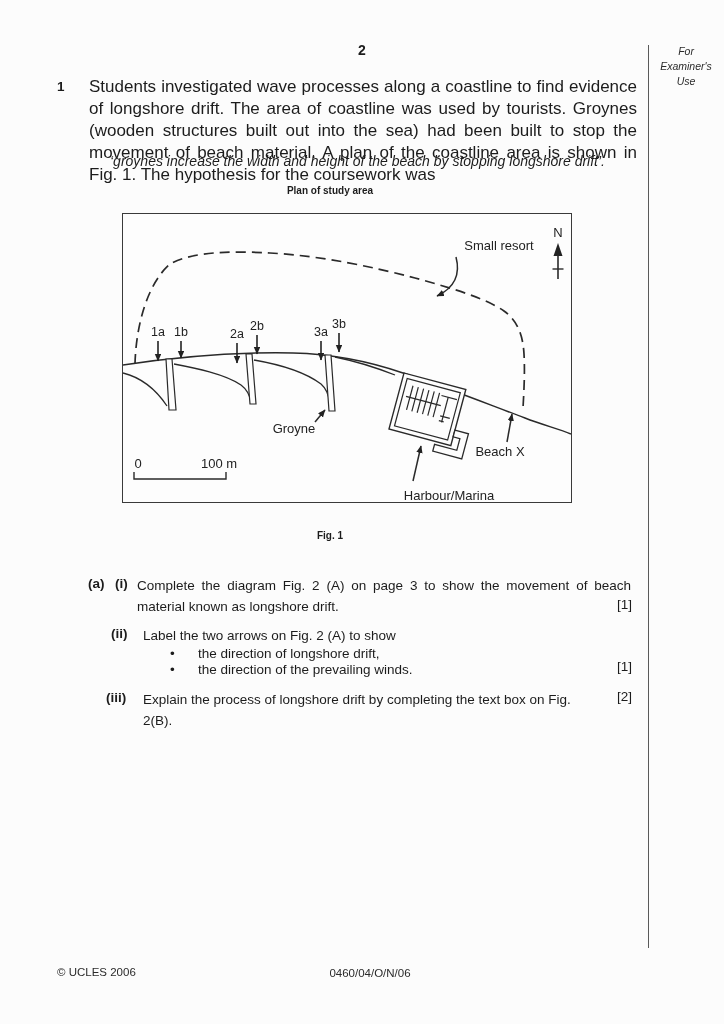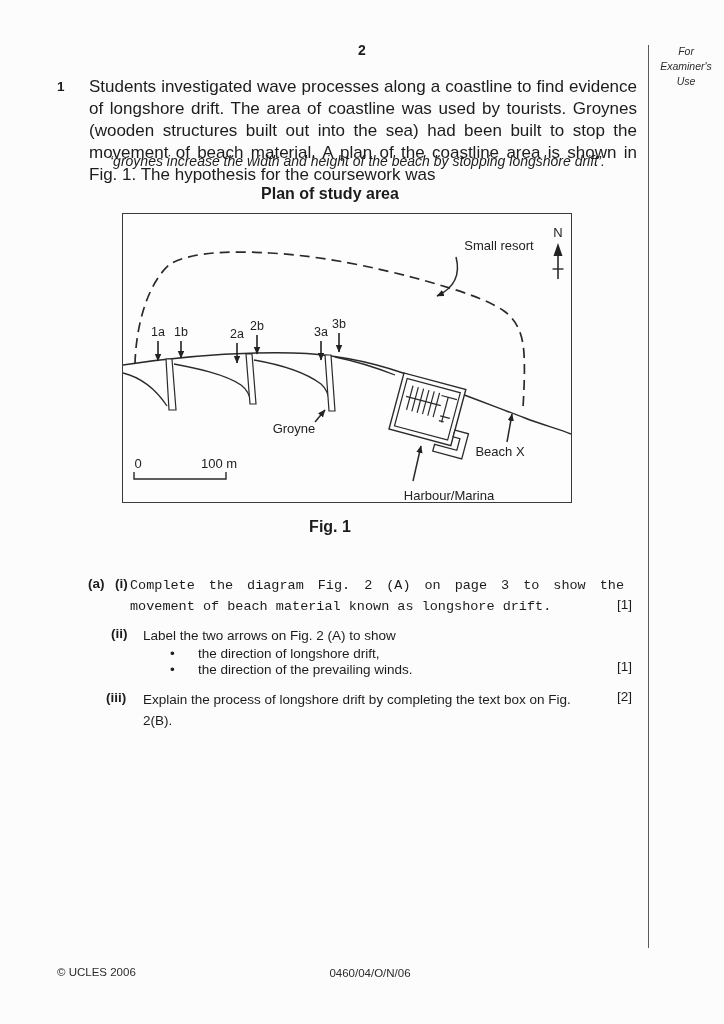--- a/index.html
+++ b/index.html
@@ -12,23 +12,23 @@
     overflow:hidden;
   }
   .abs{position:absolute;}
   .body-text{font-size:17px;line-height:22px;}
   #page-number{left:0;top:42;width:724px;text-align:center;font-size:14px;font-weight:bold;top:42px;}
   #examiner-line{left:648px;top:45px;width:1px;height:903px;background:#5a5a5a;}
   #examiner-box{left:650px;top:44px;width:72px;text-align:center;font-size:10.5px;line-height:15px;font-style:italic;color:#2b2b2b;}
   #q-number{left:57px;top:76px;font-size:13.5px;line-height:22px;font-weight:bold;}
   #q-intro{left:89px;top:76px;width:548px;text-align:justify;}
   #hypothesis{left:110px;top:153px;font-size:14px;font-style:italic;}
-  #plan-title{left:0;top:185px;width:660px;text-align:center;font-size:16px;font-weight:bold;}
+  #plan-title{left:0;top:185px;width:660px;text-align:center;font-size:10px;font-weight:bold;}
   #diagram-box{left:122px;top:213px;width:448px;height:288px;border:1.5px solid #3a3a3a;background:#fdfdfd;}
-  #fig-caption{left:0;top:518px;width:660px;text-align:center;font-size:16px;font-weight:bold;}
+  #fig-caption{left:0;top:530px;width:660px;text-align:center;font-size:10px;font-weight:bold;}
   .part-label{font-size:13.5px;font-weight:bold;line-height:17px;}
   .part-text{font-size:13.5px;line-height:21px;}
   .marks{font-size:13.5px;}
   #footer-copyright{left:57px;top:966px;font-size:11.5px;color:#2b2b2b;}
   #footer-code{left:0;top:967px;width:724px;text-align:center;font-size:11.5px;color:#2b2b2b;padding-left:8px;}
   svg text{font-family:"Liberation Sans", sans-serif;fill:#222;}
   .lbl{font-size:13px;}
   .lbl-sm{font-size:12.5px;}
   .stroke{stroke:#2a2a2a;fill:none;}
 </style>
@@ -129,21 +129,21 @@
     <text class="lbl" x="96" y="254" text-anchor="middle">100 m</text>
     <path class="stroke" d="M 11,258 L 11,265 L 103,265 L 103,258" stroke-width="1.4"></path>
   </g>
 </svg>
 </div>
 
 <div class="abs" id="fig-caption">Fig. 1</div>
 
 <div class="abs part-label" style="left:88px;top:575px;">(a)</div>
 <div class="abs part-label" style="left:115px;top:575px;">(i)</div>
-<div class="abs part-text" style="left:130px;top:575px;width:494px;text-align:justify;font-family:Liberation Mono, monospace;">Complete the diagram Fig. 2 (A) on page 3 to show the movement of beach material known as longshore drift.</div>
+<div class="abs part-text" style="left:137px;top:575px;width:494px;text-align:justify;">Complete the diagram Fig. 2 (A) on page 3 to show the movement of beach material known as longshore drift.</div>
 <div class="abs marks" style="right:92px;top:597px;">[1]</div>
 
 <div class="abs part-label" style="left:111px;top:625px;">(ii)</div>
 <div class="abs part-text" style="left:143px;top:625px;width:494px;">Label the two arrows on Fig. 2 (A) to show</div>
 <div class="abs part-text" style="left:170px;top:643px;">•</div>
 <div class="abs part-text" style="left:198px;top:643px;">the direction of longshore drift,</div>
 <div class="abs part-text" style="left:170px;top:659px;">•</div>
 <div class="abs part-text" style="left:198px;top:659px;">the direction of the prevailing winds.</div>
 <div class="abs marks" style="right:92px;top:659px;">[1]</div>
 

